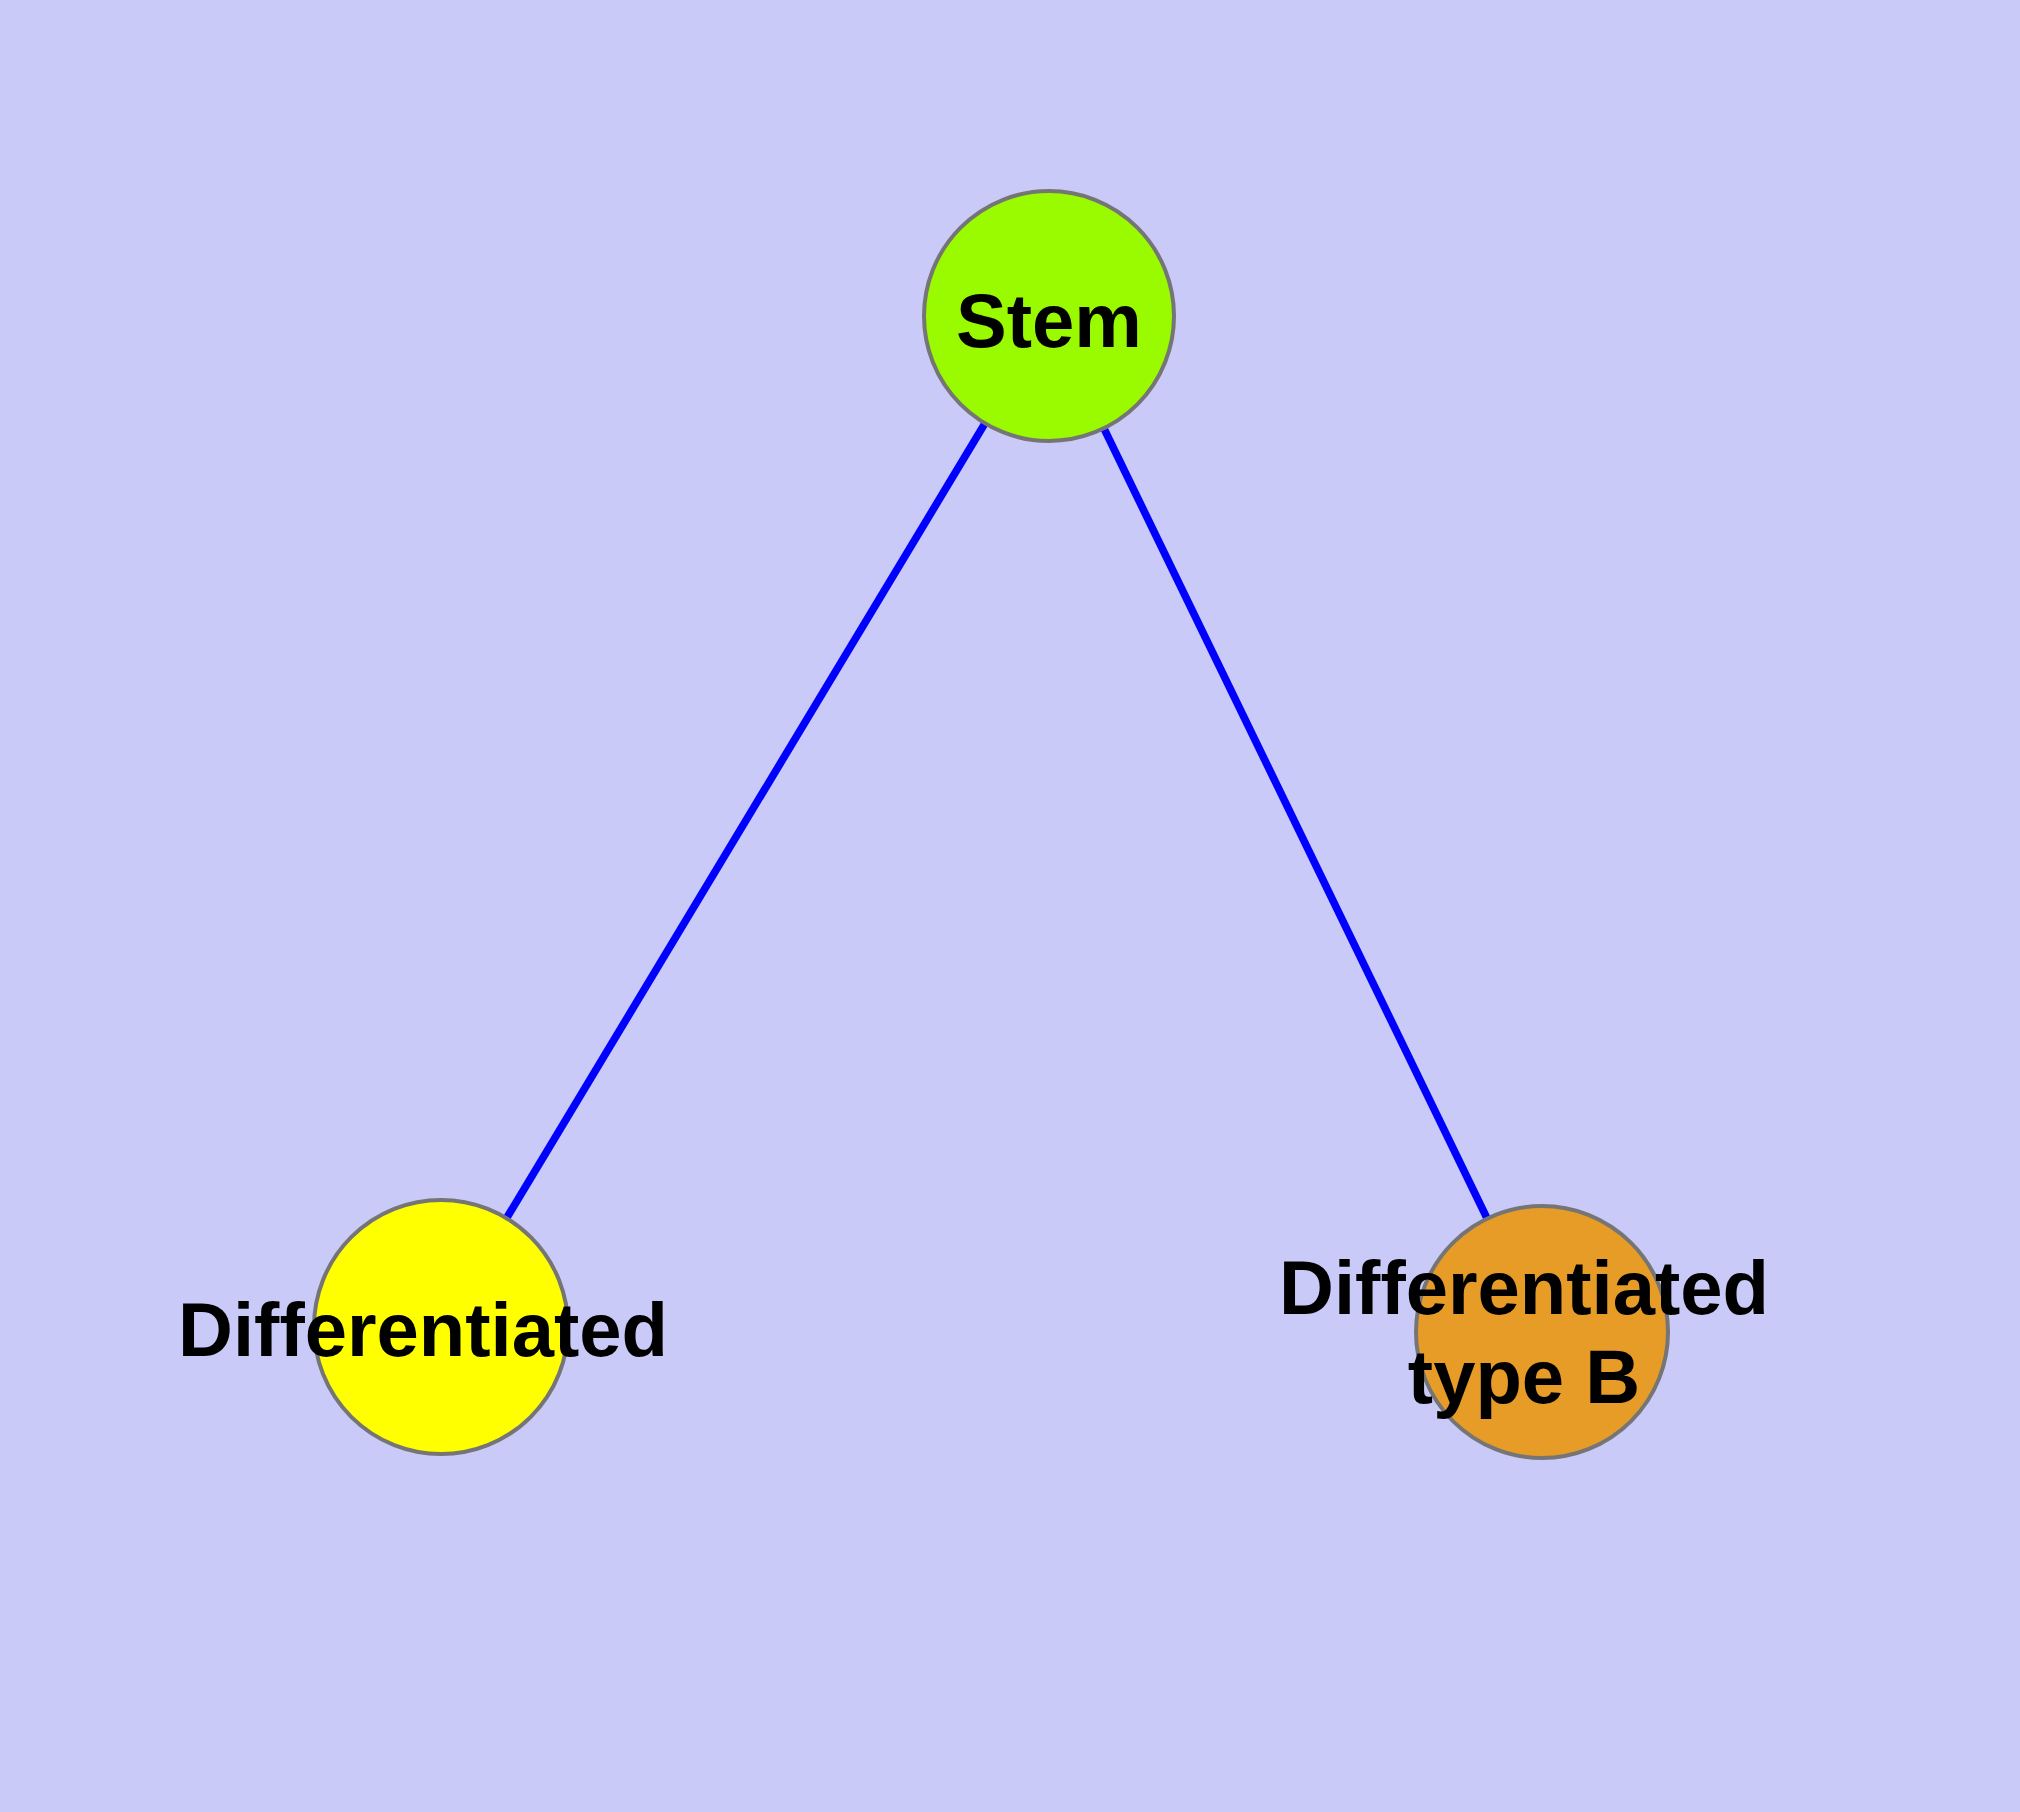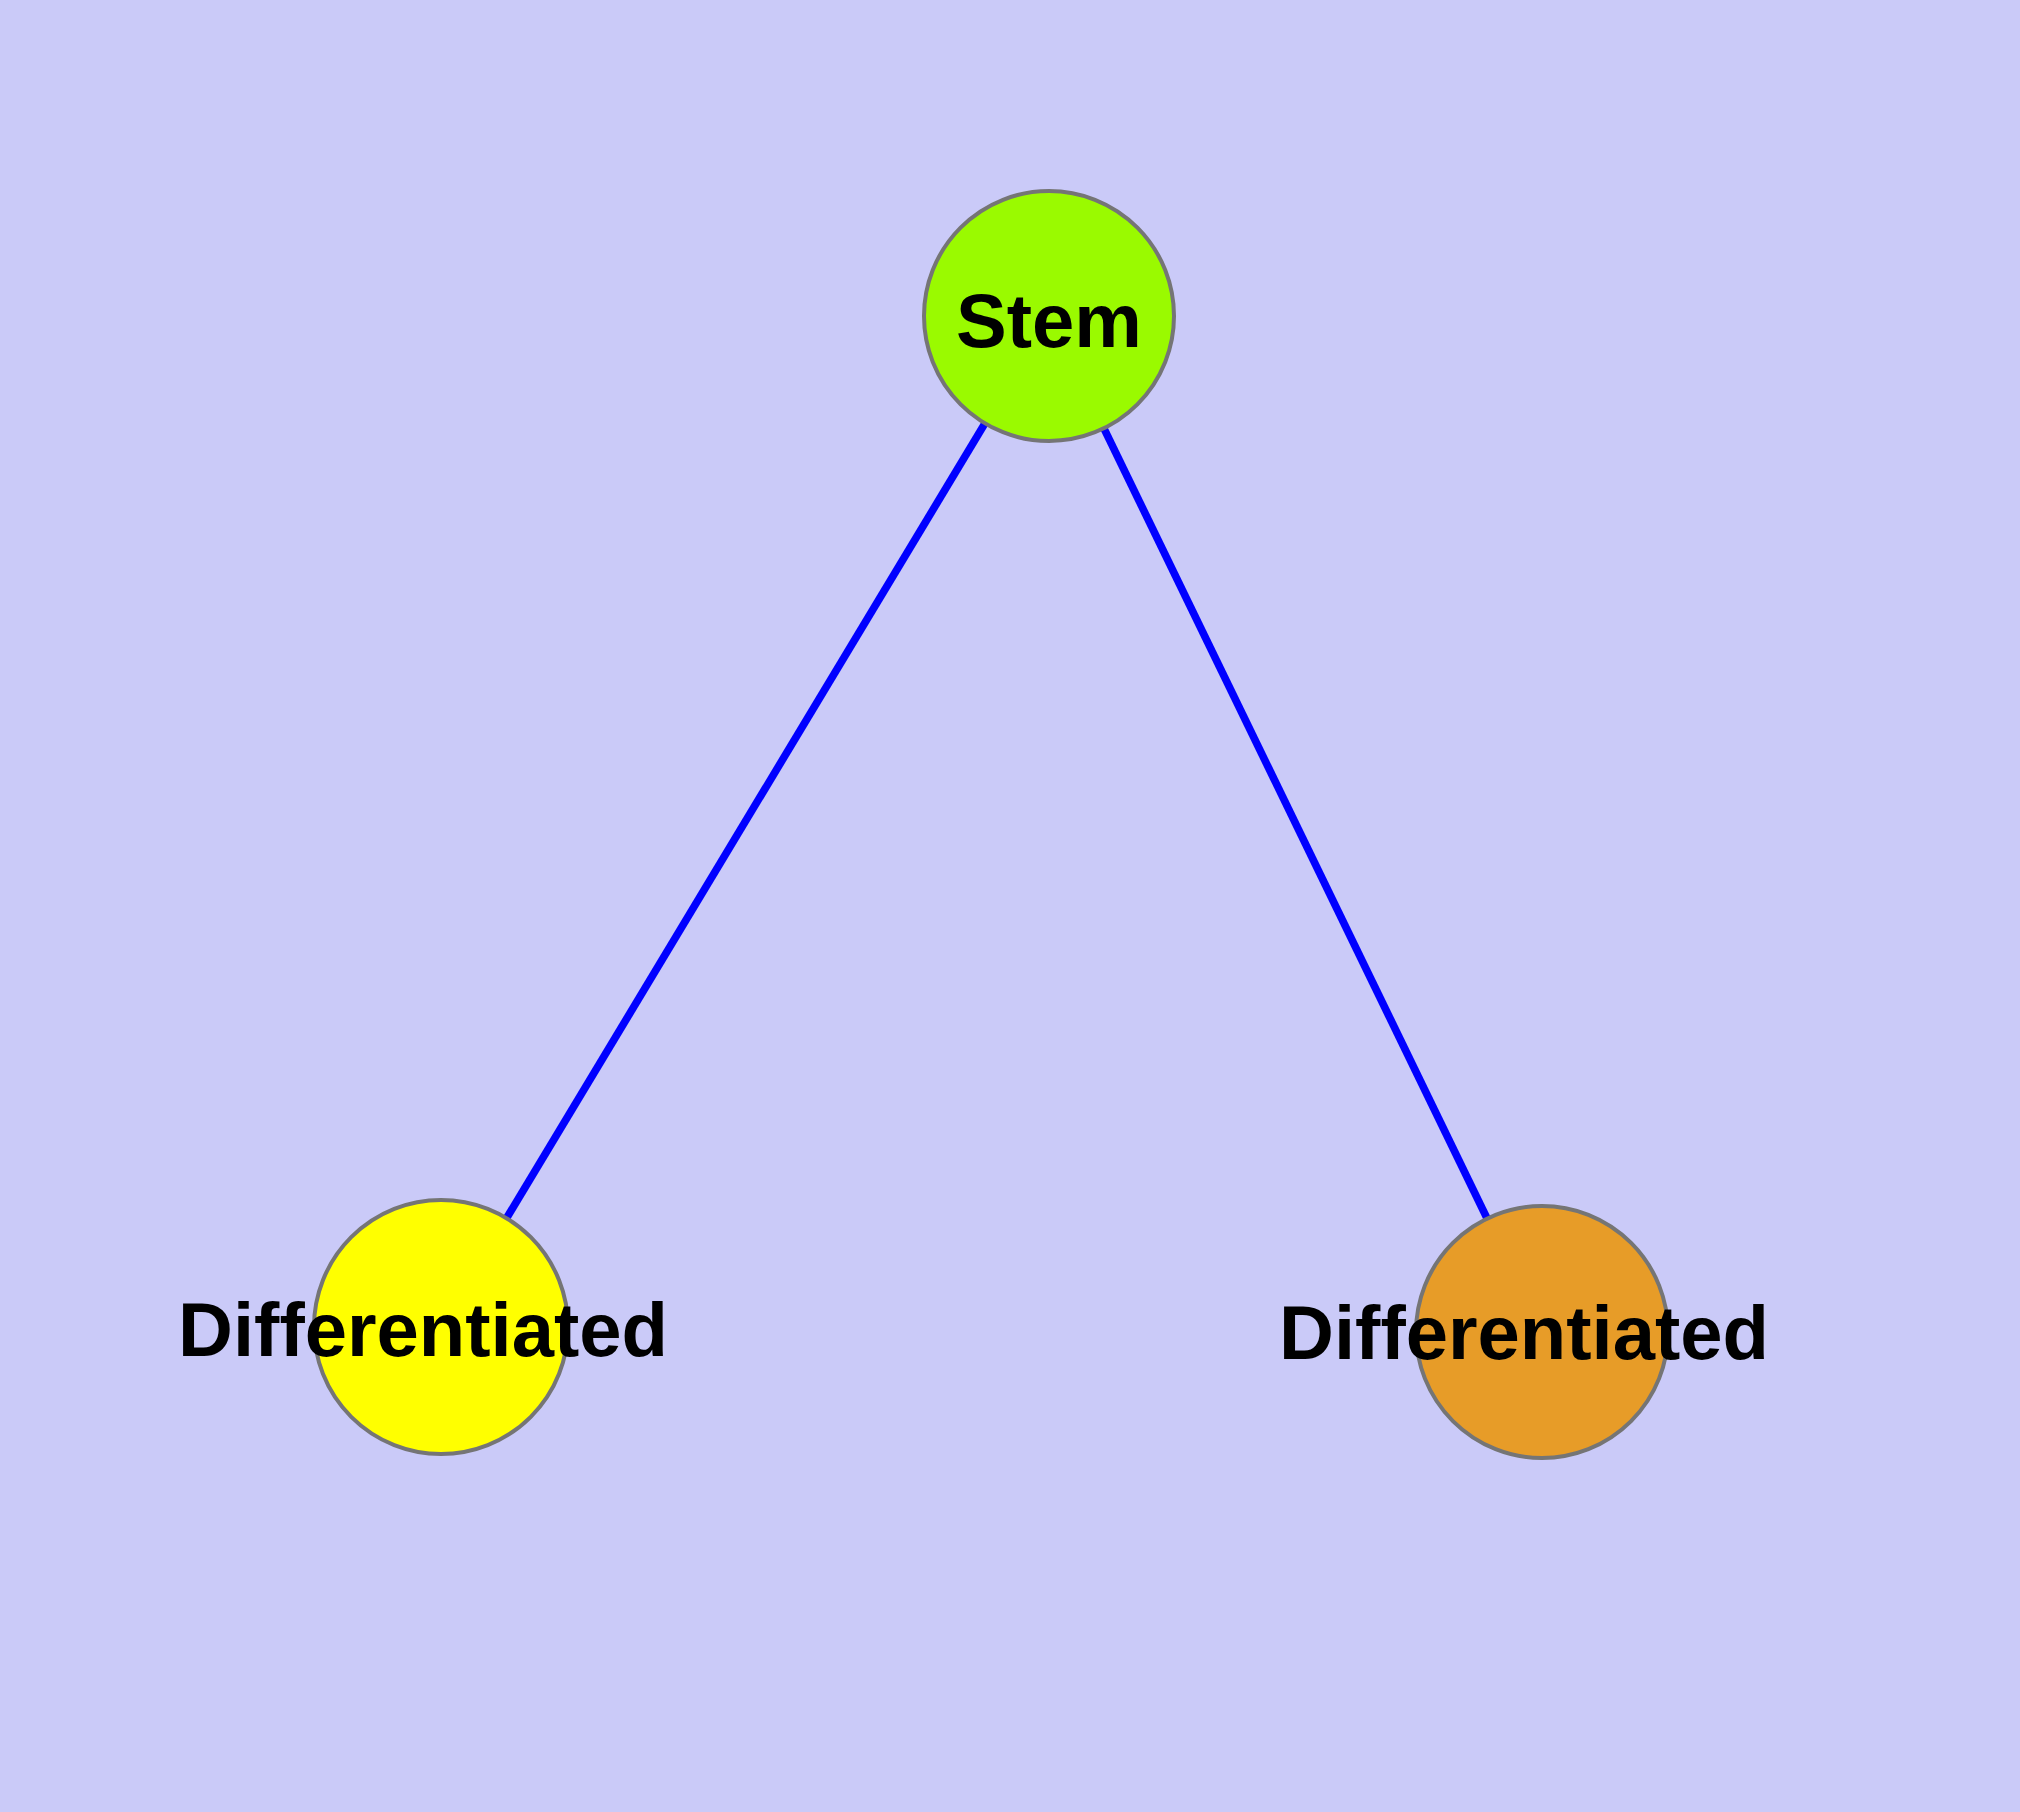--- a/index.html
+++ b/index.html
@@ -95,16 +95,17 @@
   <div class="node-label stem-label">
     <span class="label-line">Stem</span>
   </div>
 
   <div class="node-label type-a-label">
     <span class="label-line">Differentiated</span>
   </div>
 
   <div class="node-label type-b-label">
     <span class="label-line">Differentiated</span>
+    <span class="label-line">type B</span>
   </div>
 
 </div>
 
 
 </body></html>

